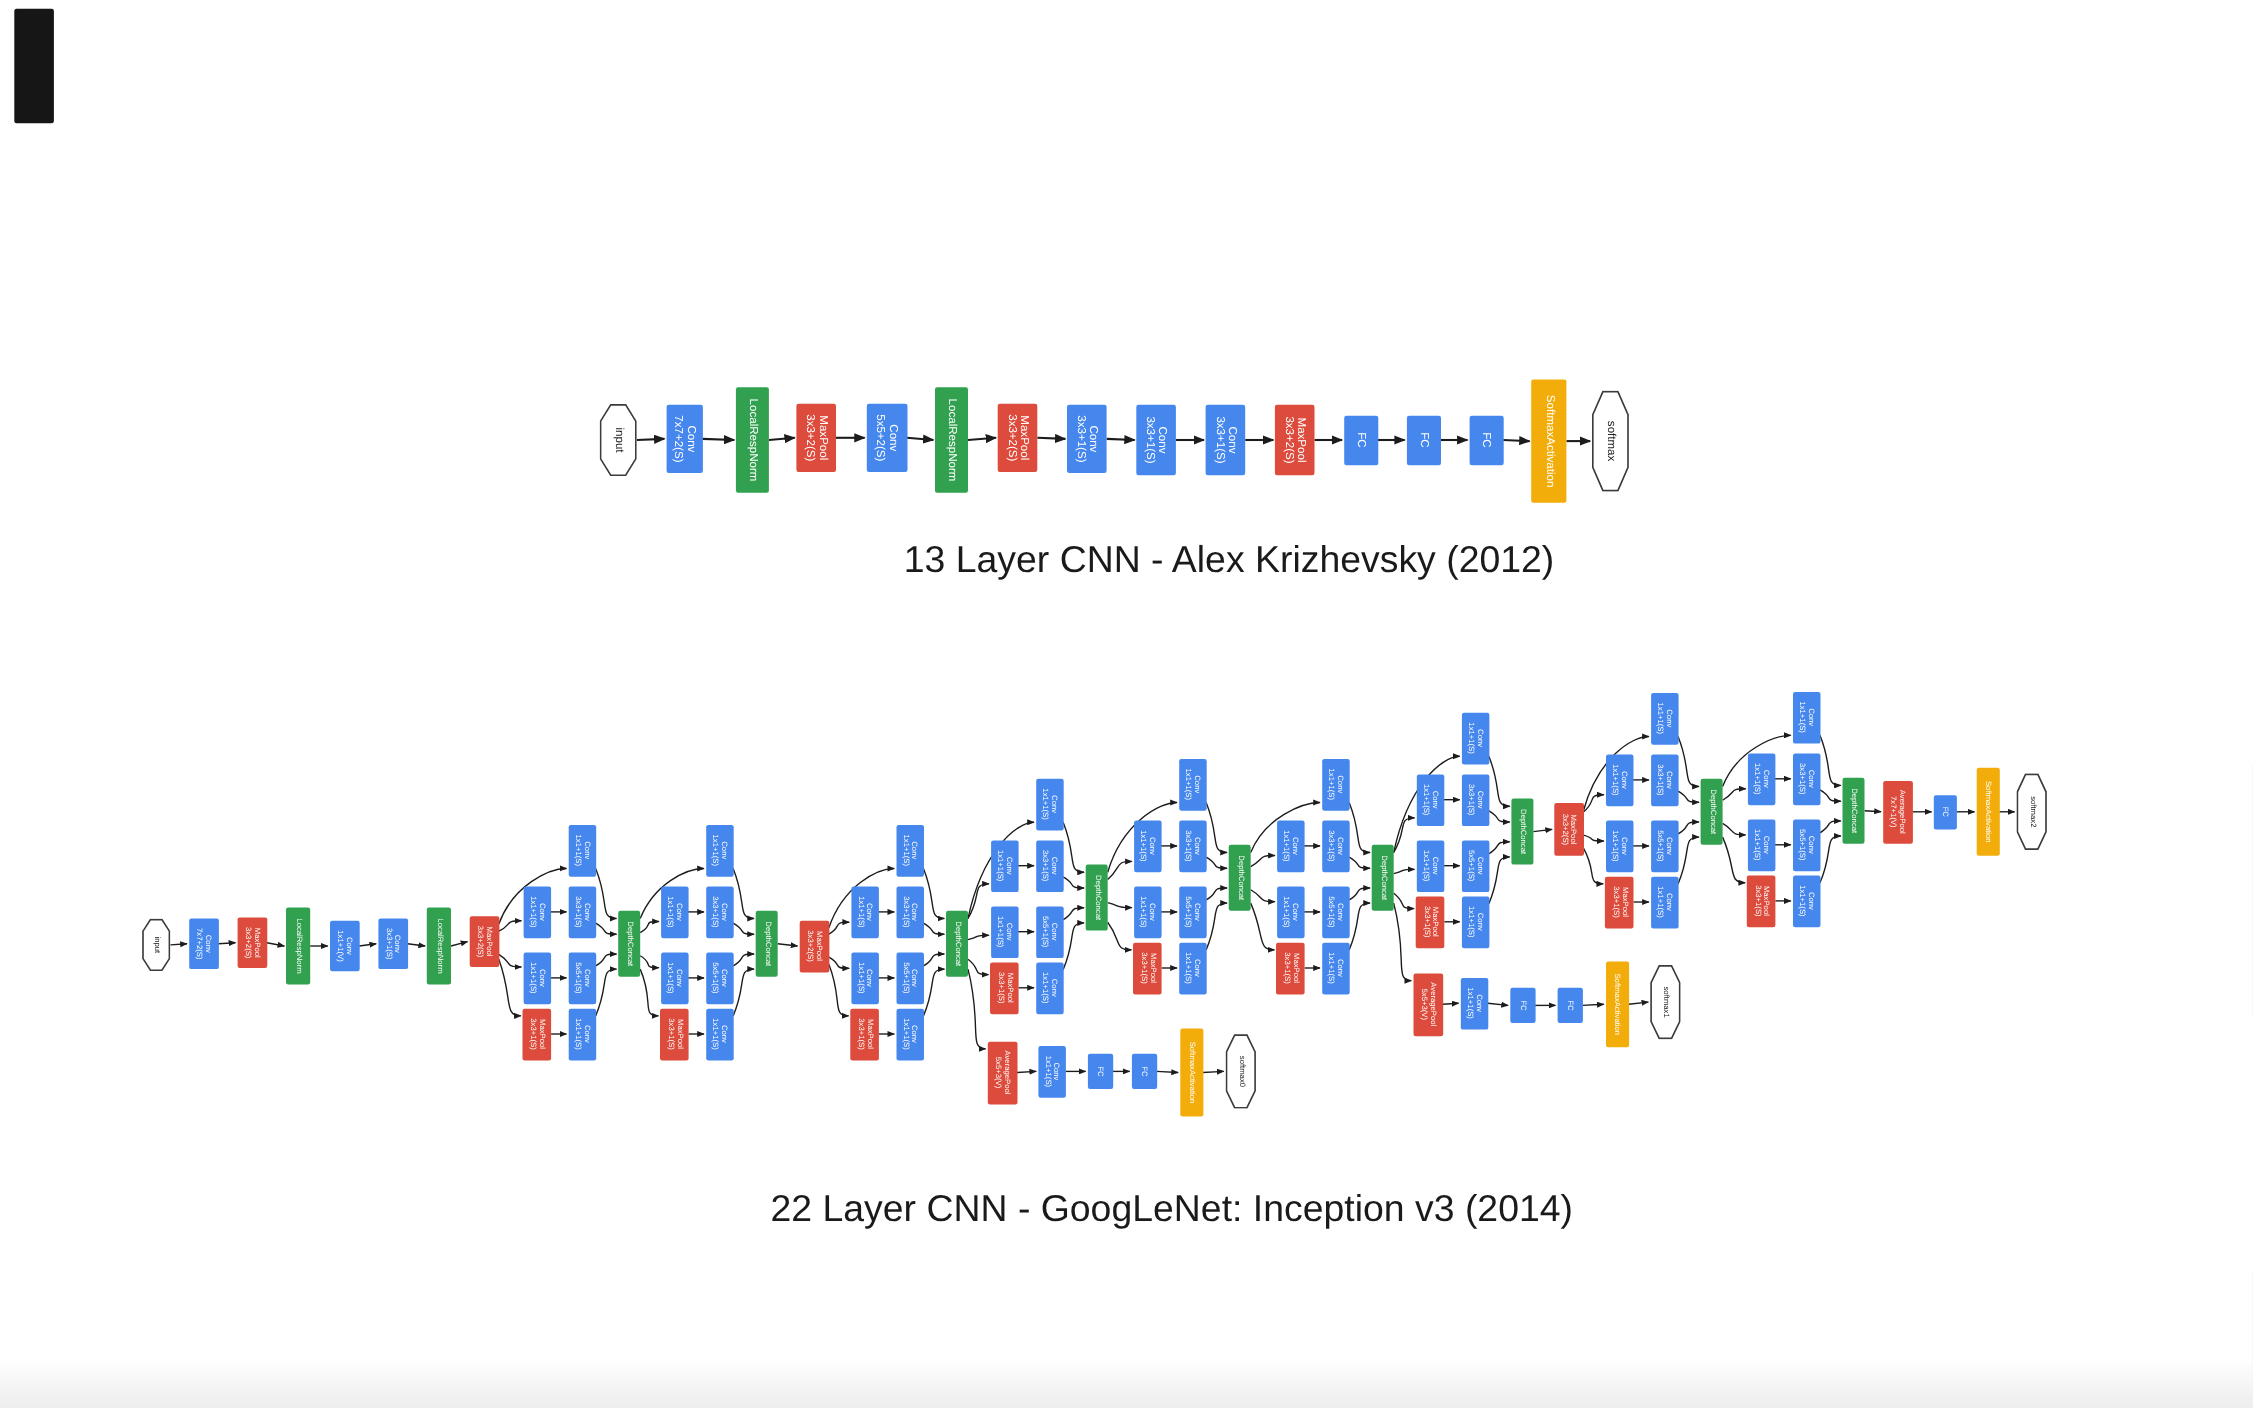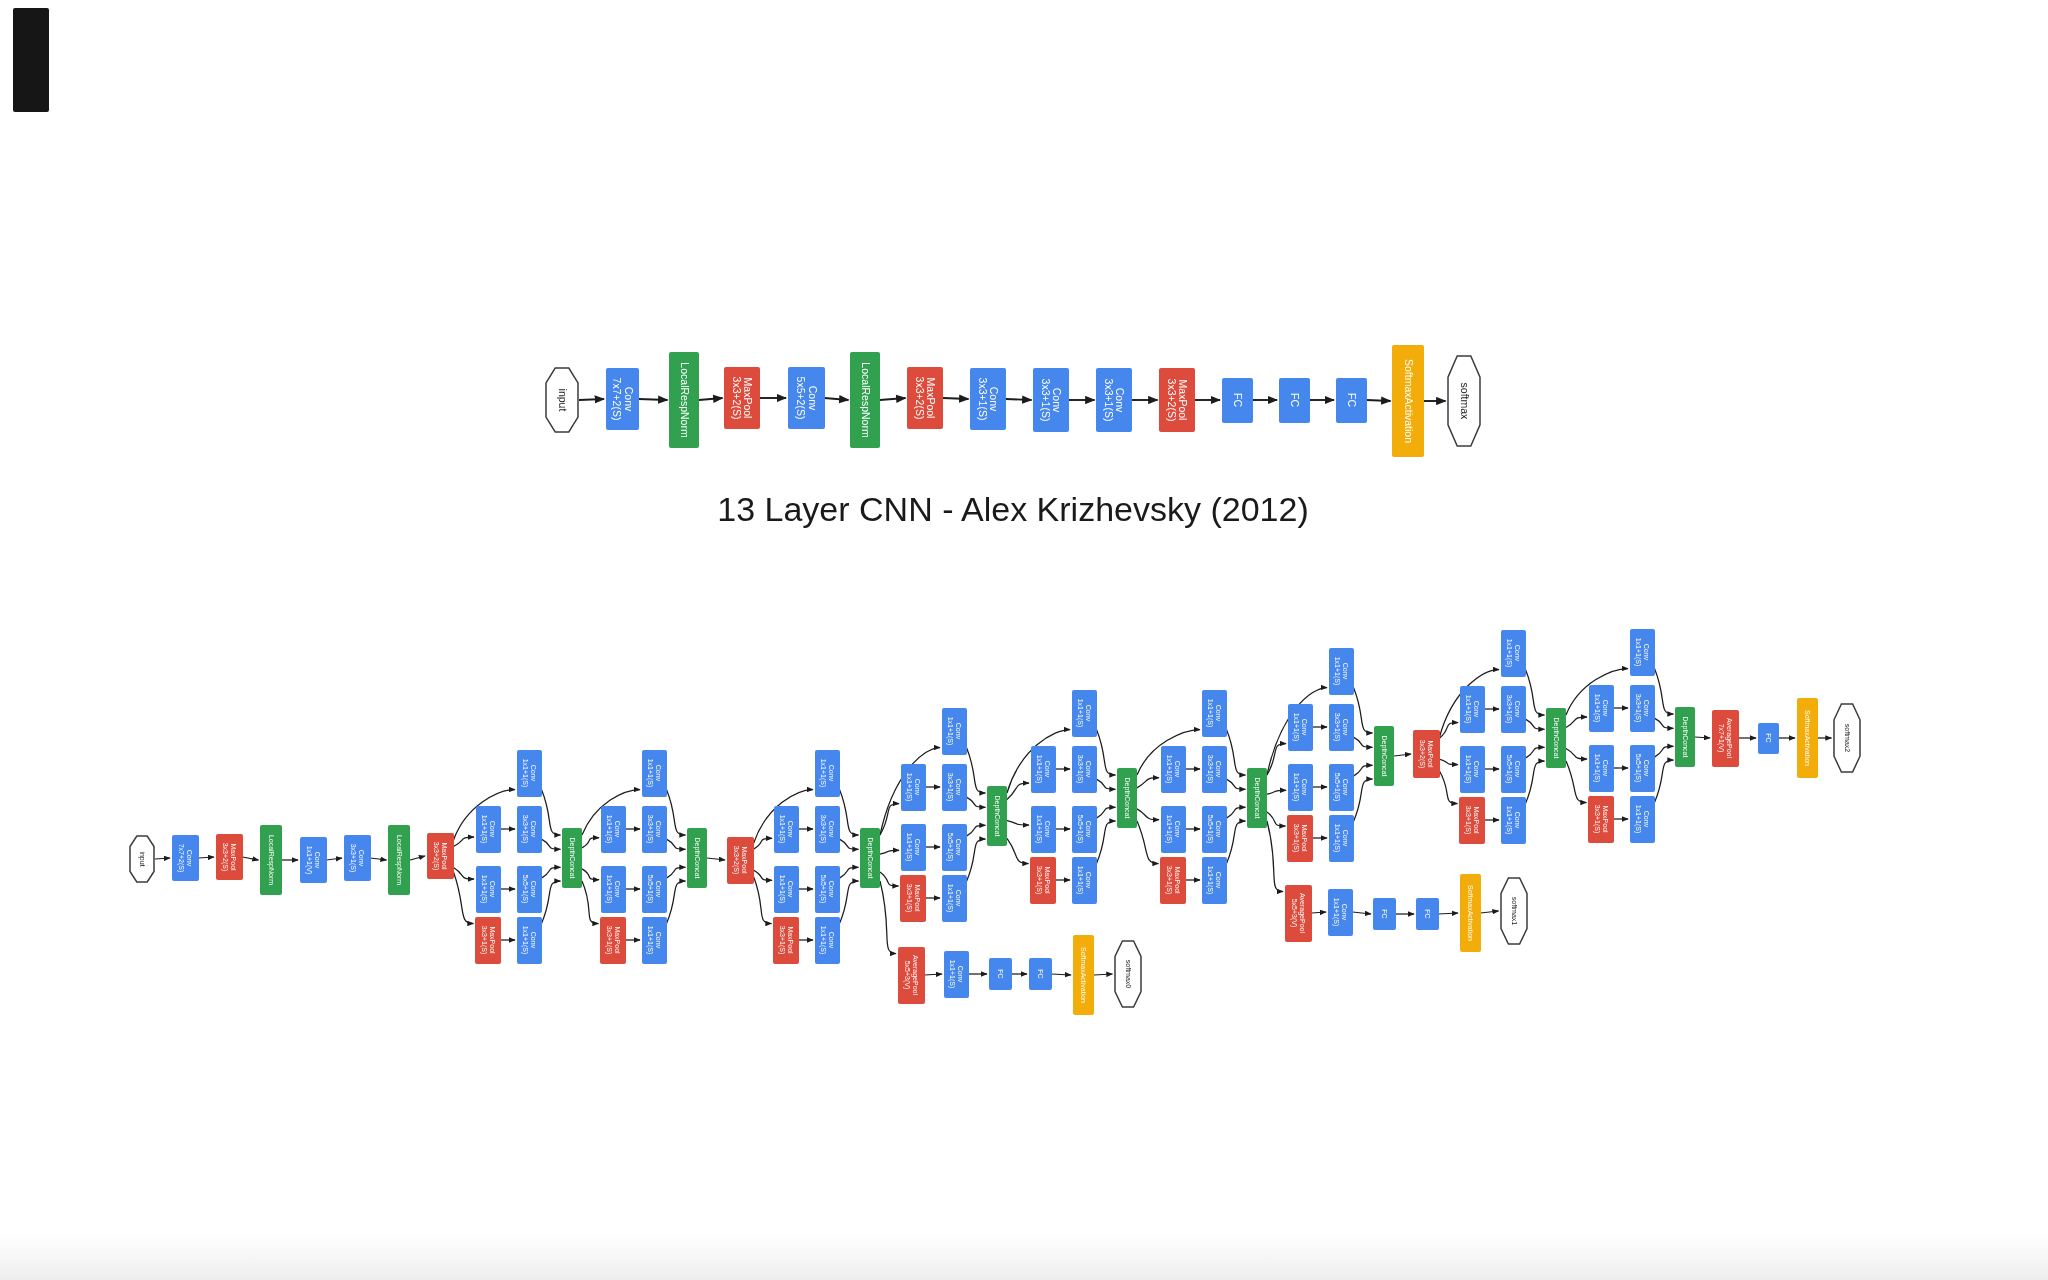--- a/index.html
+++ b/index.html
@@ -1,21 +1,21 @@
 <!DOCTYPE html>
 <html><head>
 <meta charset="utf-8">
 <style>
   html,body{margin:0;padding:0;background:#e9e9e9;}
   .slide{position:relative;width:2048px;height:1280px;background:#ffffff;overflow:hidden;
          font-family:"Liberation Sans", sans-serif;}
   .corner-mark{position:absolute;left:13px;top:8px;width:36px;height:104px;background:#161616;border-radius:2px;}
   .title{position:absolute;left:93px;top:136px;margin:0;font-size:79px;font-weight:400;color:#111;
          letter-spacing:-1px;line-height:1.05;white-space:nowrap;}
-  .caption{position:absolute;font-size:34px;color:#1a1a1a;text-align:center;white-space:nowrap;}
+  .caption{position:absolute;font-size:34px;color:#1a1a1a;text-align:right;white-space:nowrap;}
   .cap1{left:613px;top:490px;width:800px;}
   .cap2{left:630px;top:1080px;width:800px;}
   #edge-layer{position:absolute;left:0;top:0;}
   .node{position:absolute;border-radius:2px;}
   .node .lbl{position:absolute;left:50%;top:50%;transform:translate(-50%,-50%) rotate(90deg);
              display:flex;align-items:center;justify-content:center;text-align:center;
              white-space:pre;color:#fff;font-weight:500;pointer-events:none;}
   .g-node .lbl{font-size:7px;line-height:7.6px;}
   .a-node .lbl{font-size:10.5px;line-height:11.5px;}
   .node.io{background:transparent;border-radius:0;}
@@ -616,14 +616,15 @@
       </div>
       <div class="node g-node conv" style="left: 1629.5px; top: 795.5px; width: 25px; height: 47px; background: rgb(70, 135, 238);">
         <span class="lbl" style="width: 47px; height: 25px;">Conv
 1x1+1(S)</span>
       </div>
       <div class="node g-node concat" style="left: 1675px; top: 707px; width: 20px; height: 60px; background: rgb(49, 160, 79);">
         <span class="lbl" style="width: 60px; height: 20px;">DepthConcat</span>
       </div>
     </div>
   <div class="caption cap1">13 Layer CNN - Alex Krizhevsky (2012)</div>
+  <div class="caption cap2">22 Layer CNN - GoogLeNet: Inception v3 (2014)</div>
   <div class="bottom-fade"></div>
 </div>
 
 </body></html>

